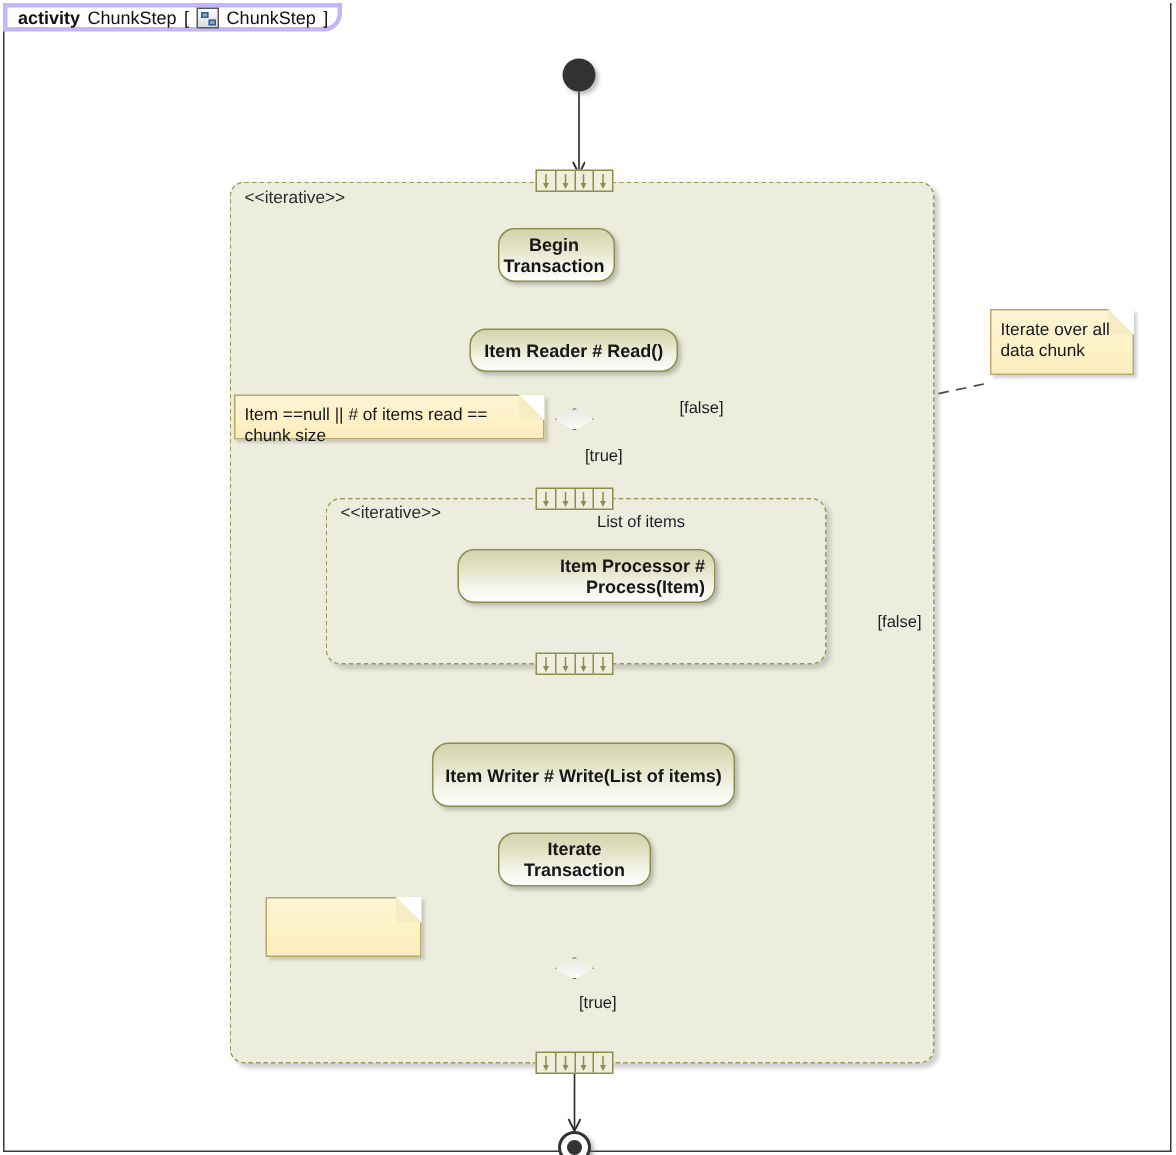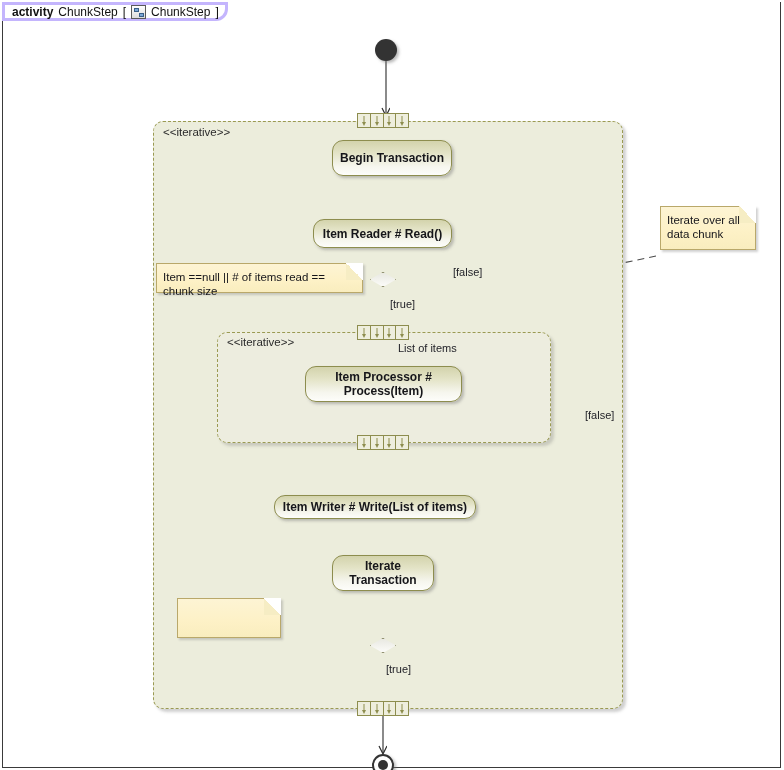--- a/index.html
+++ b/index.html
@@ -127,24 +127,24 @@
     display: flex;
     align-items: center;
     justify-content: center;
     text-align: center;
     font-size: 12px;
     font-weight: bold;
     color: #16161a;
     line-height: 14px;
     padding: 0 6px;
   }
-  #act-begin   { left: 332px; top: 120px; width: 120px; height: 36px; }
+  #act-begin   { left: 332px; top: 132px; width: 78px; height: 36px; justify-content: flex-end; }
   #act-reader  { left: 313px; top: 199px; width: 139px; height: 29px; }
-  #act-process { left: 305px; top: 346px; width: 157px; height: 36px; }
-  #act-writer  { left: 274px; top: 475px; width: 202px; height: 24px; }
+  #act-process { left: 305px; top: 346px; width: 172px; height: 36px; text-align: right; }
+  #act-writer  { left: 288px; top: 475px; width: 202px; height: 43px; }
   #act-commit  { left: 332px; top: 535px; width: 102px; height: 36px; }
 
   
   .note {
     position: absolute;
     box-sizing: border-box;
     background: linear-gradient(to bottom, #fdf4d4 0%, #fdf1c6 60%, #f9edbe 100%);
     border: 1px solid #b9a86a;
     box-shadow: 2px 2px 2px rgba(140,140,140,0.40);
     font-size: 11.5px;

